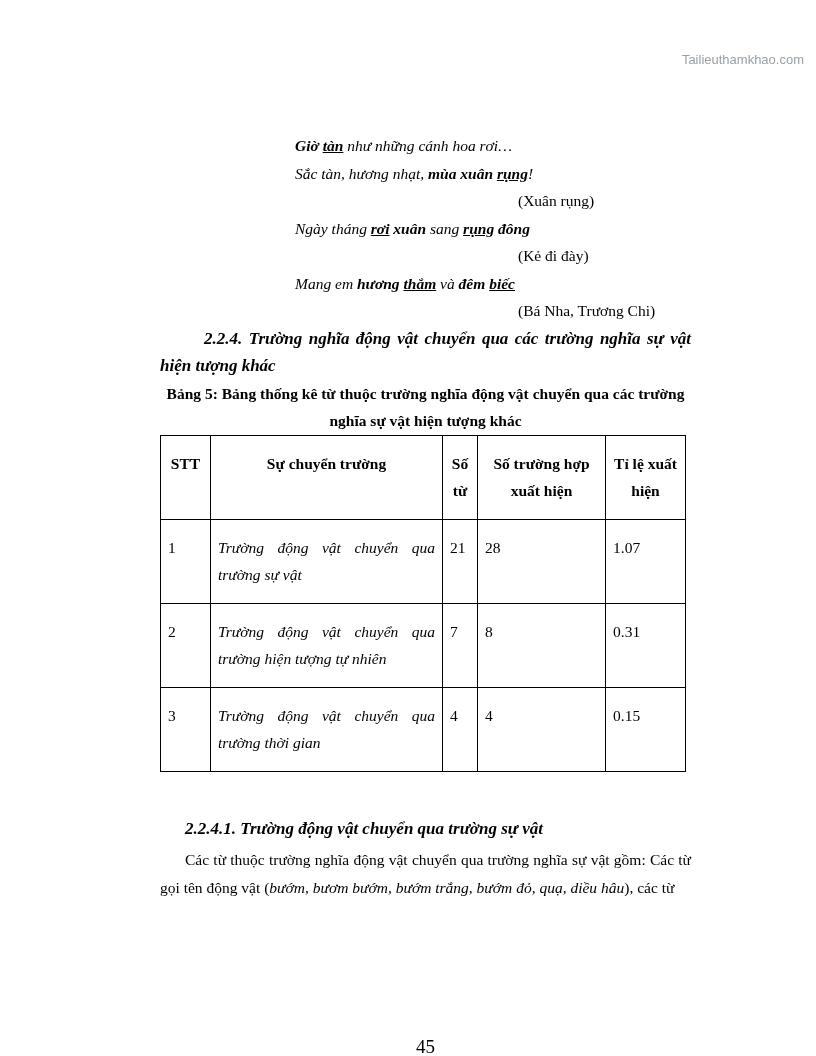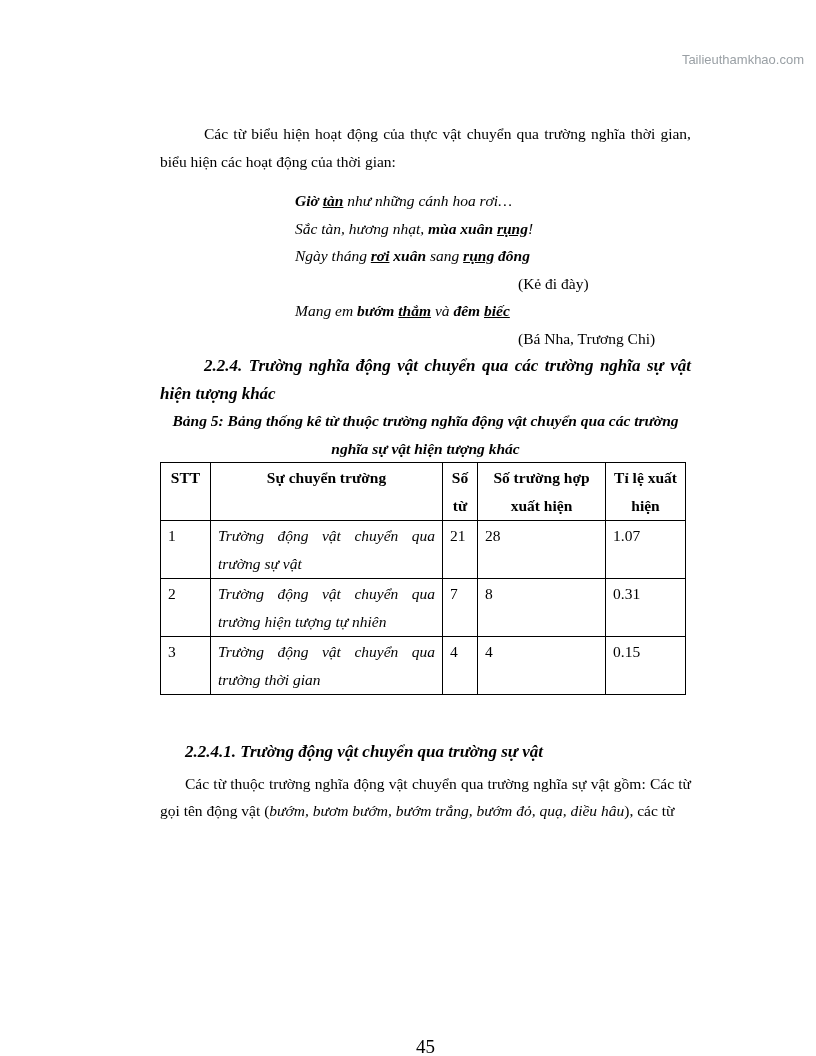--- a/index.html
+++ b/index.html
@@ -26,31 +26,31 @@
   .para { margin:0; }
   .indent-lg { text-indent:44px; }
   .indent-sm { text-indent:25px; }
   .heading { margin:0; font-weight:bold; font-style:italic; font-size:17px; }
   .poetry { margin-top:12px; }
   .poem-line { margin-left:135px; font-style:italic; text-align:left; }
   .poem-line .n  { font-style:italic; font-weight:normal; }
   .poem-line .b  { font-style:italic; font-weight:bold; }
   .poem-line .bu { font-style:italic; font-weight:bold; text-decoration:underline; }
   .poem-attr { margin-left:358px; text-align:left; }
-  .caption { margin:0; font-weight:bold; font-style:italic; text-align:center; }
+  .caption { margin:0; font-weight:bold; text-align:center; }
   table.data-table {
     border-collapse:collapse;
     width:526px;
     margin:0;
     table-layout:fixed;
   }
   table.data-table th, table.data-table td {
     border:1px solid #000;
     vertical-align:top;
-    padding:1px 7px;
+    padding:14px 7px;
     line-height:27.5px;
   }
   table.data-table th { font-weight:bold; text-align:center; }
   thead tr { height:57px; }
   tbody tr { height:57px; }
   .col-stt  { width:50px; }
   .col-desc { width:232px; }
   .col-sotu { width:35px; }
   .col-sth  { width:128px; }
   .col-tile { width:80px; }
@@ -67,39 +67,39 @@
 </style>
 </head>
 <body>
 
 <div class="page">
 
   <div class="watermark">Tailieuthamkhao.com</div>
 
   <div class="content">
 
-    <p class="para indent-lg">Các từ biểu hiện hoạt động của thực vật chuyển qua trường nghĩa thời gian, biểu hiện các hoạt động của thời gian:</p>
 
     <div class="poetry">
 
       <div class="poem-line">
         <span class="b">Giờ </span><span class="bu">tàn</span><span class="n"> như những cánh hoa rơi…</span>
       </div>
 
       <div class="poem-line">
         <span class="n">Sắc tàn, hương nhạt, </span><span class="b">mùa xuân </span><span class="bu">rụng</span><span class="n">!</span>
       </div>
+      <div class="poem-attr">(Xuân rụng)</div>
 
       <div class="poem-line">
         <span class="n">Ngày tháng </span><span class="bu">rơi</span><span class="b"> xuân</span><span class="n"> sang </span><span class="bu">rụng</span><span class="b"> đông</span>
       </div>
       <div class="poem-attr">(Kẻ đi đày)</div>
 
       <div class="poem-line">
-        <span class="n">Mang em </span><span class="b">bướm </span><span class="bu">thắm</span><span class="n"> và </span><span class="b">đêm </span><span class="bu">biếc</span>
+        <span class="n">Mang em </span><span class="b">hương </span><span class="bu">thắm</span><span class="n"> và </span><span class="b">đêm </span><span class="bu">biếc</span>
       </div>
       <div class="poem-attr">(Bá Nha, Trương Chi)</div>
 
     </div>
 
     <h3 class="heading indent-lg">2.2.4. Trường nghĩa động vật chuyển qua các trường nghĩa sự vật hiện tượng khác</h3>
 
 
     <p class="caption">Bảng 5: Bảng thống kê từ thuộc trường nghĩa động vật chuyển qua các trường nghĩa sự vật hiện tượng khác</p>
 

